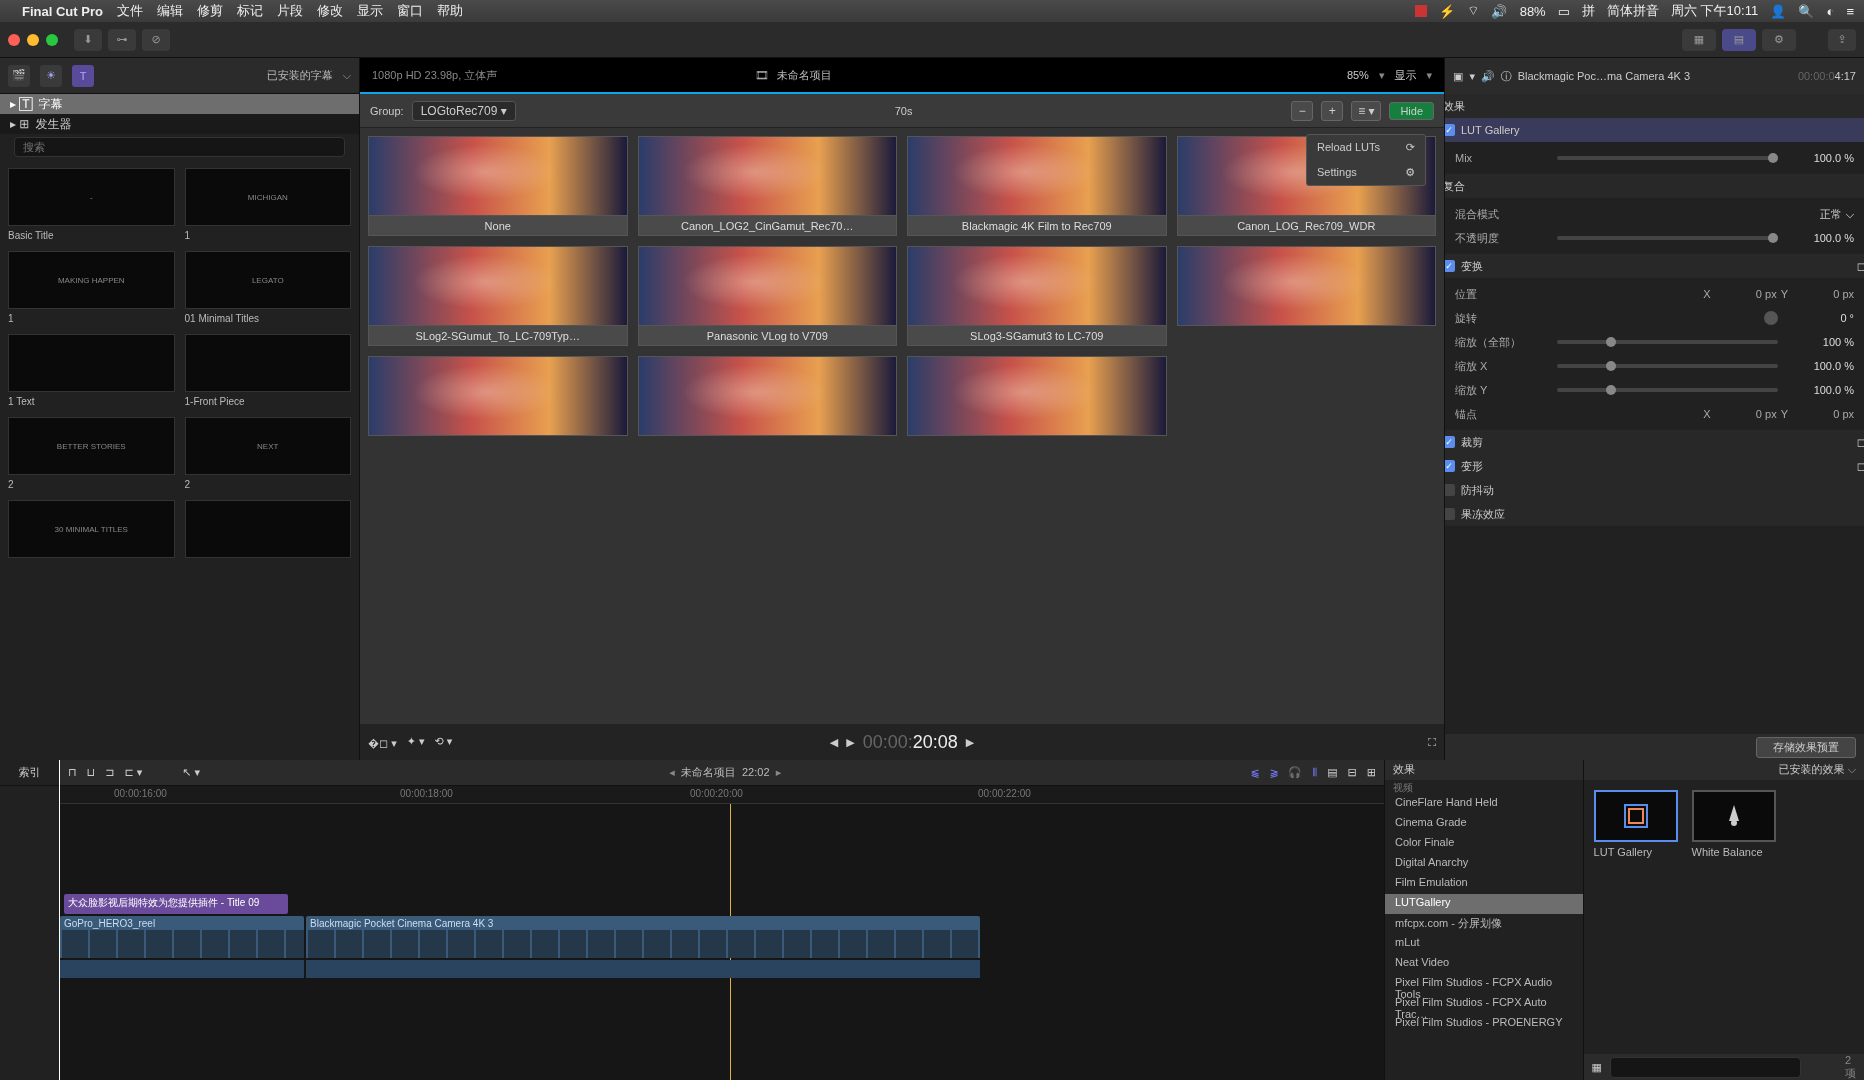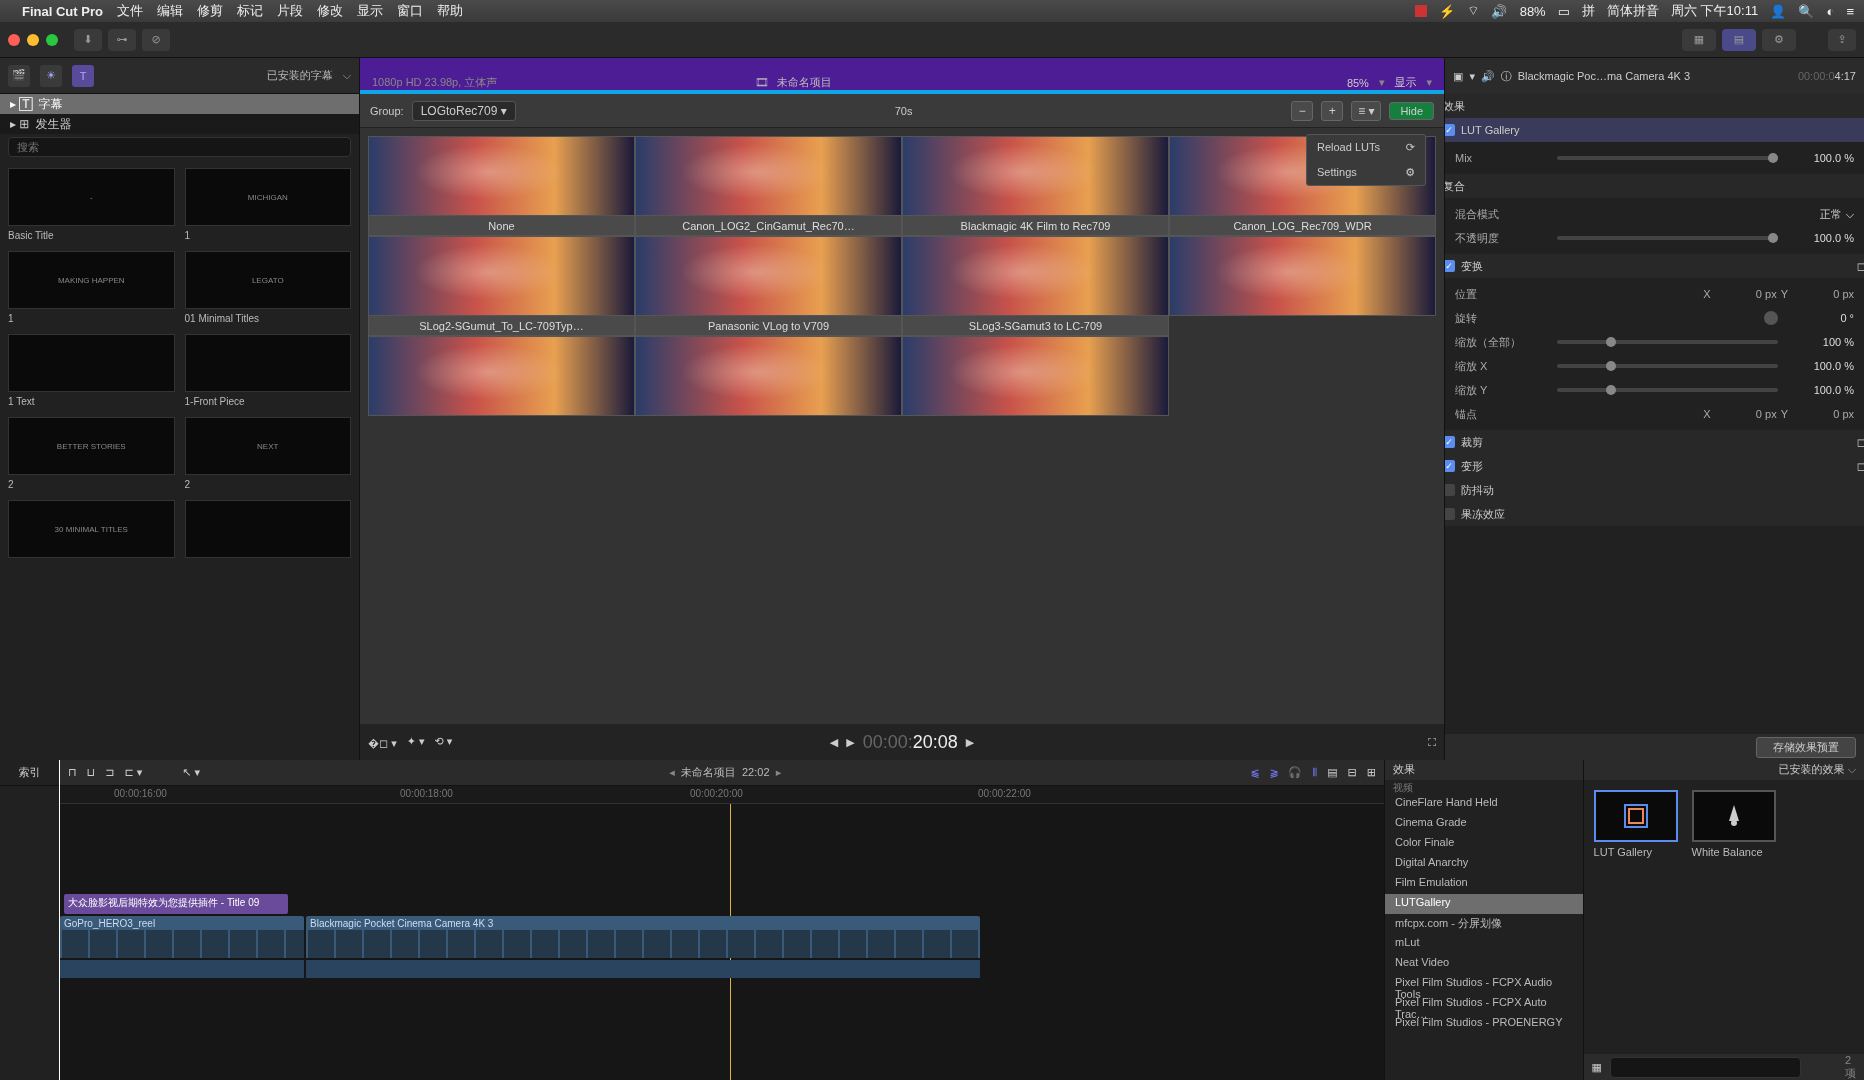--- a/index.html
+++ b/index.html
@@ -18,36 +18,36 @@
 .toolbar .spacer { flex:1; }
 .main { display:flex; height:calc(100% - 22px - 36px - 320px); }
 .sidebar { width:360px; background:#212121; border-right:1px solid #111; display:flex; flex-direction:column; }
 .sb-head { height:36px; display:flex; align-items:center; padding:0 8px; gap:10px; background:#2b2b2b; border-bottom:1px solid #111; }
 .sb-head .hicon { width:22px; height:22px; background:#3a3a3a; border-radius:3px; display:flex; align-items:center; justify-content:center; color:#a9a9ff; }
 .sb-head .hicon.act { background:#5a4a9a; }
 .sb-head .lbl { margin-left:auto; color:#bbb; }
 .sb-tree { background:#1a1a1a; }
 .sb-tree .row { height:20px; display:flex; align-items:center; padding:0 10px; gap:6px; font-size:12px; }
 .sb-tree .row.sel { background:#6e6e6e; color:#fff; }
-.sb-search { height:26px; display:flex; align-items:center; justify-content:center; padding:4px 8px; }
+.sb-search { height:26px; display:flex; align-items:center; justify-content:center; padding:4px 14px; }
 .sb-search input { flex:1; background:#151515; border:1px solid #333; border-radius:4px; color:#ccc; padding:3px 8px; font-size:11px; }
 .sb-grid { flex:1; overflow:auto; padding:8px; display:grid; grid-template-columns:1fr 1fr; gap:10px 10px; align-content:start; }
 .sb-item .thumb { width:100%; height:58px; background:#0a0a0a; border:1px solid #333; display:flex; align-items:center; justify-content:center; font-size:8px; color:#888; }
 .sb-item .cap { margin-top:4px; font-size:10px; color:#bbb; }
 .center { flex:1; background:#1a1a1a; display:flex; flex-direction:column; }
-.c-head { height:36px; background:#4c1d95; border-bottom:4px solid #0ea5e9; display:flex; align-items:flex-end; padding:0 12px; }
+.c-head { height:36px; background:#000000; border-bottom:2px solid #0ea5e9; display:flex; align-items:center; padding:0 12px; }
 .c-head .proj { color:#bbb; display:flex; align-items:center; gap:8px; }
 .c-head .right { margin-left:auto; display:flex; gap:10px; align-items:center; }
 .lut-bar { height:34px; background:#3a3a3a; display:flex; align-items:center; padding:0 10px; gap:8px; border-bottom:1px solid #222; }
 .lut-bar select, .lut-bar .sel { background:#2a2a2a; border:1px solid #555; color:#ccc; padding:2px 8px; border-radius:3px; font-size:12px; }
 .lut-bar .mid { flex:1; text-align:center; color:#ccc; }
 .lut-bar .sbtn { width:22px; height:20px; background:#4a4a4a; border:1px solid #666; border-radius:3px; display:flex; align-items:center; justify-content:center; color:#ccc; font-size:12px; }
 .lut-bar .hide { background:#15803d; border:1px solid #666; padding:2px 10px; border-radius:3px; color:#ccc; }
 .lut-grid-wrap { flex:1; position:relative; background:#333; overflow:hidden; }
-.lut-grid { height:100%; overflow:auto; padding:8px; display:grid; grid-template-columns:repeat(4,1fr); gap:0; align-content:start; }
+.lut-grid { height:100%; overflow:auto; padding:8px; display:grid; grid-template-columns:repeat(4,1fr); gap:10px; align-content:start; }
 .lut-item .th { height:80px; background:linear-gradient(90deg,#2a3d6a 0%,#c8524a 40%,#e8a050 70%,#1a1a3a 100%); border:1px solid #555; position:relative; }
 .lut-item .th::after { content:''; position:absolute; inset:0; background:radial-gradient(ellipse 40% 50% at 45% 45%,rgba(240,200,180,0.5),transparent 70%); }
 .lut-item .lbl { height:20px; background:#4a4a4a; display:flex; align-items:center; justify-content:center; font-size:11px; color:#ddd; border:1px solid #555; border-top:none; overflow:hidden; white-space:nowrap; text-overflow:ellipsis; padding:0 4px; }
 .lut-menu { position:absolute; top:6px; right:18px; width:120px; background:#3a3a3a; border:1px solid #555; border-radius:3px; }
 .lut-menu .mi { padding:6px 10px; display:flex; justify-content:space-between; color:#ccc; font-size:11px; }
 .transport { height:36px; background:#232323; display:flex; align-items:center; justify-content:center; gap:8px; position:relative; }
 .transport .crop { position:absolute; left:8px; display:flex; gap:10px; }
 .transport .exp { position:absolute; right:8px; }
 .transport .tc { font-size:18px; color:#eee; } .transport .tc .g { color:#666; }
 .inspector { width:420px; background:#212121; border-left:1px solid #111; display:flex; flex-direction:column; }

